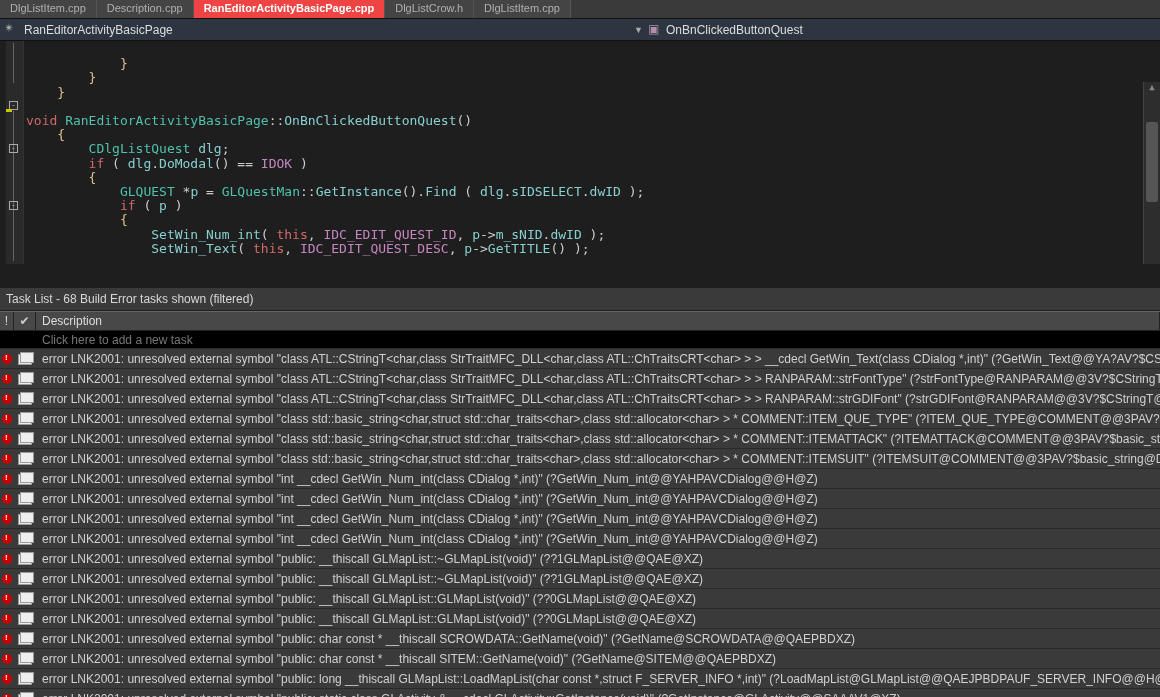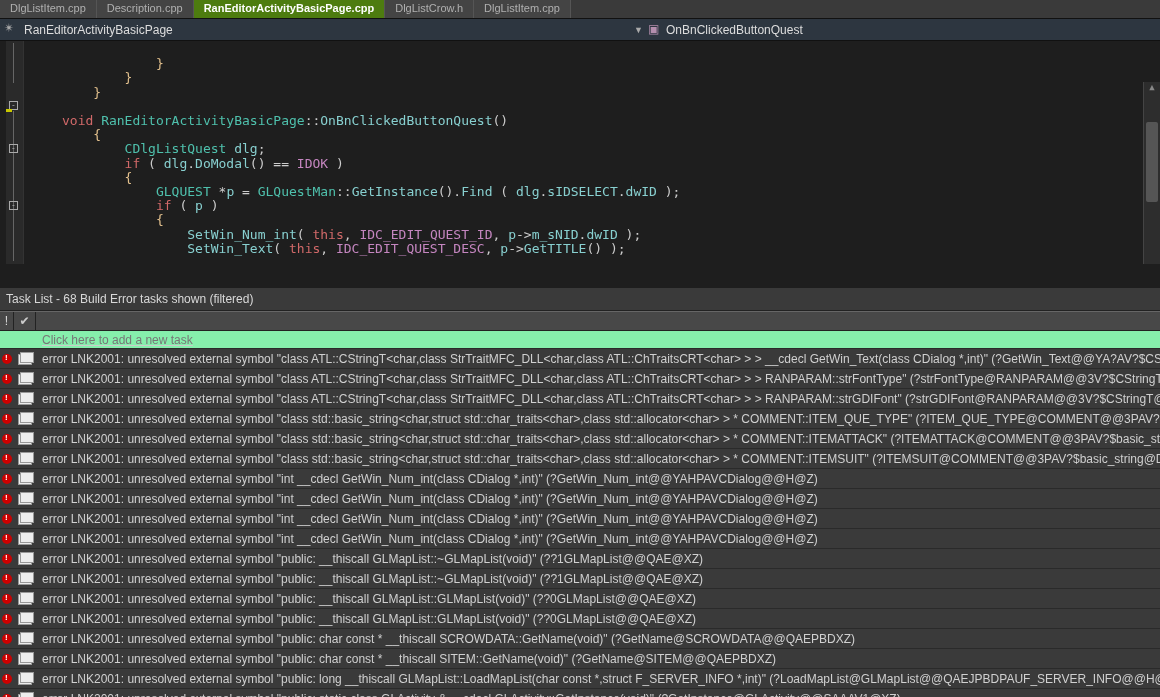--- a/index.html
+++ b/index.html
@@ -5,21 +5,21 @@
   * { margin: 0; padding: 0; box-sizing: border-box; }
   body {
     background: #1e1e1e; width: 1160px; height: 697px; overflow: hidden;
     font-family: "Segoe UI", Tahoma, sans-serif; font-size: 12px; color: #ccc;
   }
   .tabs { display: flex; background: #3a3a3a; border-bottom: 1px solid #111; height: 19px; }
   .tab {
     padding: 2px 10px; font-size: 11px; color: #b0b0b0; border-right: 1px solid #555;
     background: #444; cursor: pointer; white-space: nowrap; text-align: right;
   }
-  .tab.active { background: #4d7c0f; color: #fff; font-weight: bold; }
+  .tab.active { background: #ef4444; color: #fff; font-weight: bold; }
   .navbar {
     display: flex; align-items: center; background: #2d3640; border-bottom: 1px solid #111;
     height: 22px; padding: 0 4px; gap: 4px;
   }
   .wand { width: 14px; height: 14px; display: inline-block; position: relative; }
   .wand::before { content:"✴"; color:#aaa; font-size:12px; position:absolute; left:0; top:-2px; }
   .nav-left { flex: 0 0 640px; display:flex; align-items:center; gap:6px; }
   .nav-right { flex: 0 0 480px; display:flex; align-items:center; gap:6px; }
   .nav-text { color:#ddd; font-size:12px; }
   .dropdown-arrow { width:10px; height:10px; color:#aaa; font-size:9px; }
@@ -28,21 +28,21 @@
   
   .code-area {
     height: 223px; background:#1e1e1e; display:flex; position:relative; overflow:hidden;
     font-family: Consolas, Menlo, monospace; font-size:13px; white-space:pre;
   }
   .gutter { width:18px; background:#2a2a2a; position:relative; border-right:1px solid #333;}
   .outline-box { border:1px solid #aaa; width:9px; height:9px; position:absolute; left:3px; display:flex; align-items:center; justify-content:center; font-size:8px; color:#aaa; line-height:6px; cursor:pointer;}
   .outline-line { position:absolute; left:7px; width:1px; background:#666; }
   .yellow-mark { position:absolute; left:0; width:6px; height:3px; background:#c8c800; }
   .breakpoint-col { width:6px; background:#1e1e1e; }
-  .code { padding:2px 0 0 2px; line-height:14.2px; color:#d4d4d4;margin-left:36px; }
+  .code { padding:2px 0 0 2px; line-height:14.2px; color:#d4d4d4; }
   .c-kw { color:#d16969; }
   .c-macro { color:#c586c0; }
   .c-ns { color:#4fc1ad; }
   .c-brace { color:#e2c08d; }
   .c-cyan { color:#88d0d0; }
   .pale { color:#ccc; }
   
   .divider { height:24px; background:#1e1e1e; }
   
   .tasklist { height: 409px; display:flex; flex-direction:column; background:#3a3a3a; }
@@ -50,21 +50,21 @@
   .task-header {
     display:flex; align-items:center; height:20px; background:#484848;
     border-top:1px solid #666; border-bottom:1px solid #222; font-size:12px; color:#ddd;
   }
   .th-cell { border-right:1px solid #222; height:100%; display:flex; align-items:center; justify-content:center; }
   .th-pri { width:14px; }
   .th-chk { width:22px; }
   .th-desc { flex:1; justify-content:flex-start; padding-left:6px; }
   .check-icon { font-size:12px; color:#ccc; }
   .add-task-row {
-    display:flex; height:18px; background:#86efac; align-items:center; border-bottom:1px solid #2a2a2a;text-decoration:underline;
+    display:flex; height:18px; background:#000000; align-items:center; border-bottom:1px solid #2a2a2a;
   }
   .at-pri { width:14px; }
   .at-chk { width:22px; }
   .at-desc { flex:1; padding-left:6px; color:#777; font-size:12px; }
   .task-rows { flex:1; overflow:hidden; }
   .task-row {
     display:flex; height:20px; align-items:center; border-bottom:1px solid #2a2a2a;
     background:#3a3a3a; font-size:12px; color:#d0d0d0;
   }
   .tr-pri { width:14px; display:flex; align-items:center; justify-content:center; }
@@ -146,20 +146,21 @@
 
 <div class="divider"></div>
 
 <div class="tasklist">
   <div class="task-title">Task List - 68 Build Error tasks shown (filtered)</div>
   <div class="task-header">
     <div class="th-cell th-pri">!</div>
     <div class="th-cell th-chk">
         <span class="check-icon">✔</span>
       </div>
+    <div class="th-cell th-desc">Description</div>
   </div>
   <div class="add-task-row">
     <div class="at-pri"></div>
     <div class="at-chk"></div>
     <div class="at-desc">Click here to add a new task</div>
   </div>
   <div class="task-rows" id="task-rows">
       <div class="task-row">
         <div class="tr-pri">
           <span class="err-icon"></span>

